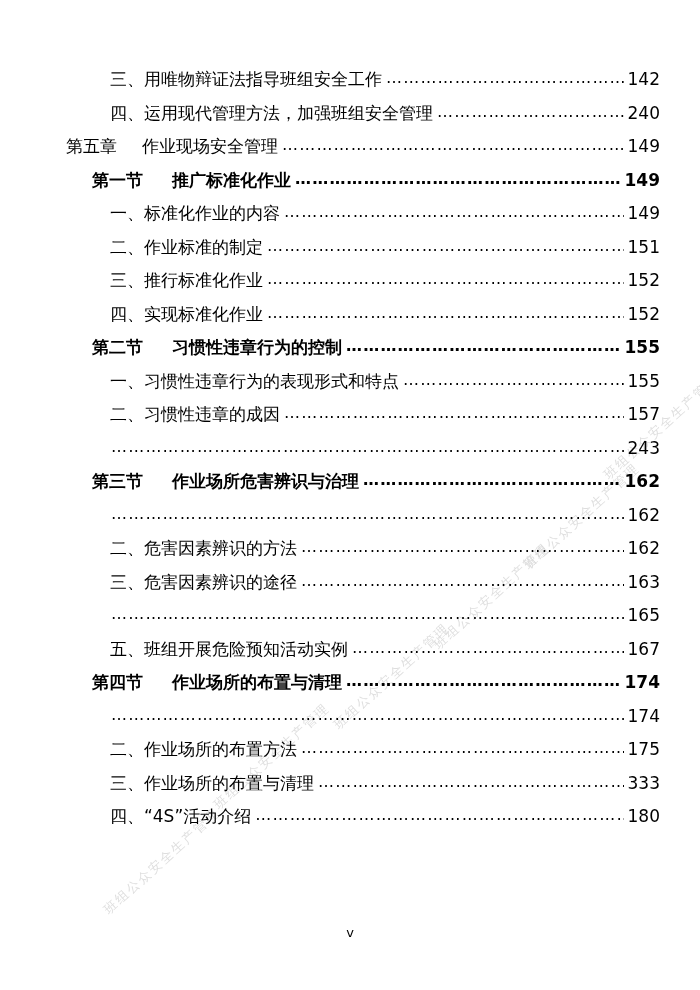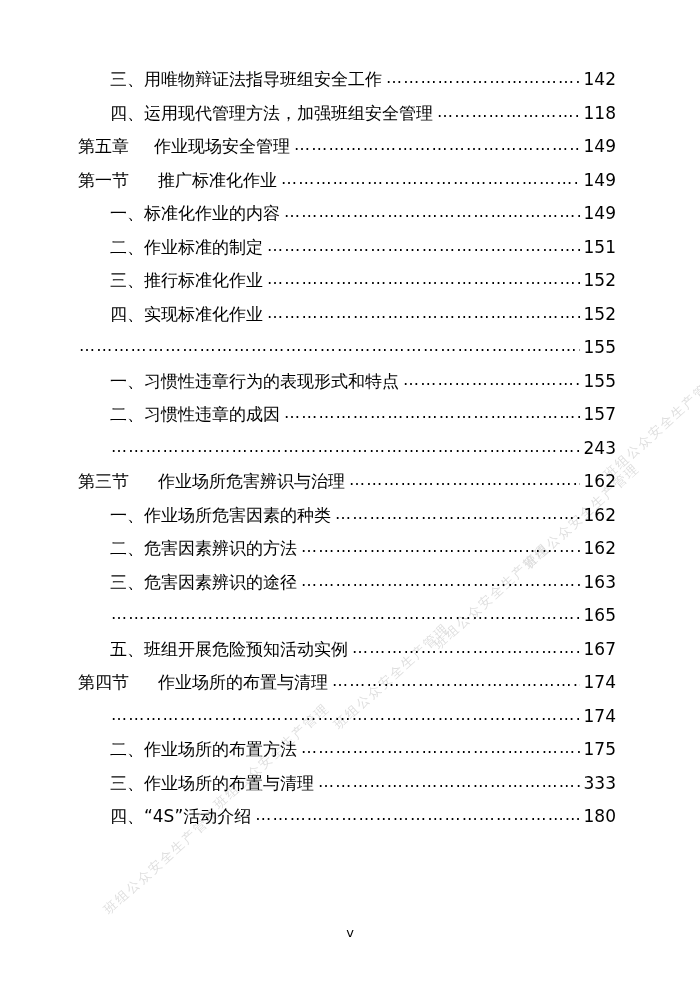--- a/index.html
+++ b/index.html
@@ -42,21 +42,21 @@
     transform-origin: left top;
     opacity: .85;
   }
 
   
   #toc {
     position: absolute;
     left: 0;
     top: 0;
     width: 700px;
-    padding: 70px 84px 0 62px;
+    padding: 70px 40px 0 62px;
     box-sizing: border-box;
     z-index: 2;
   }
 
   .row {
     display: flex;
     align-items: flex-end;
     font-size: 17px;
     line-height: 1.0;
     margin-bottom: 15.5px;
@@ -77,23 +77,23 @@
     color: #000;
   }
   .row .pg {
     flex: 0 0 auto;
     padding-left: 3px;
     text-align: right;
     min-width: 30px;
   }
 
   
-  .lvl-chapter { margin-left: 16px; }
+  .lvl-chapter { margin-left: 4px; }
   .lvl-chapter .lbl .t1 { display: inline-block; width: 76px; }
-  .lvl-section { margin-left: 16px; }
+  .lvl-section { margin-left: 30px; font-weight: bold; }
   .lvl-section .lbl .t1 { display: inline-block; width: 80px; }
   .lvl-item    { margin-left: 48px; }
 
   .footer {
     position: absolute;
     left: 0;
     top: 925px;
     width: 700px;
     text-align: center;
     font-size: 13px;
@@ -117,21 +117,21 @@
 
   <div id="toc">
       <div class="row lvl-item">
         <span class="lbl"><span class="t1">三、</span><span class="t2">用唯物辩证法指导班组安全工作</span></span>
         <span class="dots">……………………………………………………………………………………………………………………</span>
         <span class="pg">142</span>
       </div>
       <div class="row lvl-item">
         <span class="lbl"><span class="t1">四、</span><span class="t2">运用现代管理方法，加强班组安全管理</span></span>
         <span class="dots">……………………………………………………………………………………………………………………</span>
-        <span class="pg">118</span>
+        <span class="pg">240</span>
       </div>
       <div class="row lvl-chapter">
         <span class="lbl"><span class="t1">第五章</span><span class="t2">作业现场安全管理</span></span>
         <span class="dots">……………………………………………………………………………………………………………………</span>
         <span class="pg">149</span>
       </div>
       <div class="row lvl-section">
         <span class="lbl"><span class="t1">第一节</span><span class="t2">推广标准化作业</span></span>
         <span class="dots">……………………………………………………………………………………………………………………</span>
         <span class="pg">149</span>
@@ -150,20 +150,21 @@
         <span class="lbl"><span class="t1">三、</span><span class="t2">推行标准化作业</span></span>
         <span class="dots">……………………………………………………………………………………………………………………</span>
         <span class="pg">152</span>
       </div>
       <div class="row lvl-item">
         <span class="lbl"><span class="t1">四、</span><span class="t2">实现标准化作业</span></span>
         <span class="dots">……………………………………………………………………………………………………………………</span>
         <span class="pg">152</span>
       </div>
       <div class="row lvl-section">
+        <span class="lbl"><span class="t1">第二节</span><span class="t2">习惯性违章行为的控制</span></span>
         <span class="dots">……………………………………………………………………………………………………………………</span>
         <span class="pg">155</span>
       </div>
       <div class="row lvl-item">
         <span class="lbl"><span class="t1">一、</span><span class="t2">习惯性违章行为的表现形式和特点</span></span>
         <span class="dots">……………………………………………………………………………………………………………………</span>
         <span class="pg">155</span>
       </div>
       <div class="row lvl-item">
         <span class="lbl"><span class="t1">二、</span><span class="t2">习惯性违章的成因</span></span>
@@ -173,21 +174,20 @@
       <div class="row lvl-item">
         <span class="dots">……………………………………………………………………………………………………………………</span>
         <span class="pg">243</span>
       </div>
       <div class="row lvl-section">
         <span class="lbl"><span class="t1">第三节</span><span class="t2">作业场所危害辨识与治理</span></span>
         <span class="dots">……………………………………………………………………………………………………………………</span>
         <span class="pg">162</span>
       </div>
       <div class="row lvl-item">
-        <span class="lbl"><span class="t1">一、</span><span class="t2">作业场所危害因素的种类</span></span>
         <span class="dots">……………………………………………………………………………………………………………………</span>
         <span class="pg">162</span>
       </div>
       <div class="row lvl-item">
         <span class="lbl"><span class="t1">二、</span><span class="t2">危害因素辨识的方法</span></span>
         <span class="dots">……………………………………………………………………………………………………………………</span>
         <span class="pg">162</span>
       </div>
       <div class="row lvl-item">
         <span class="lbl"><span class="t1">三、</span><span class="t2">危害因素辨识的途径</span></span>

